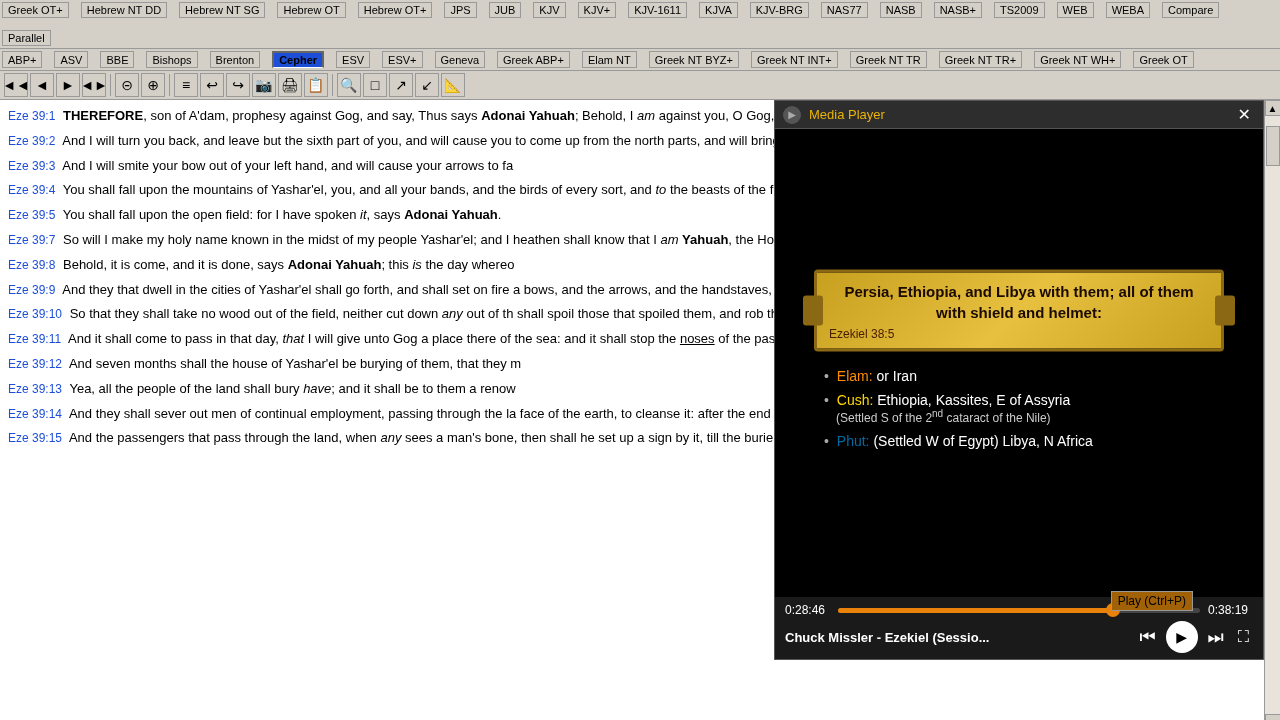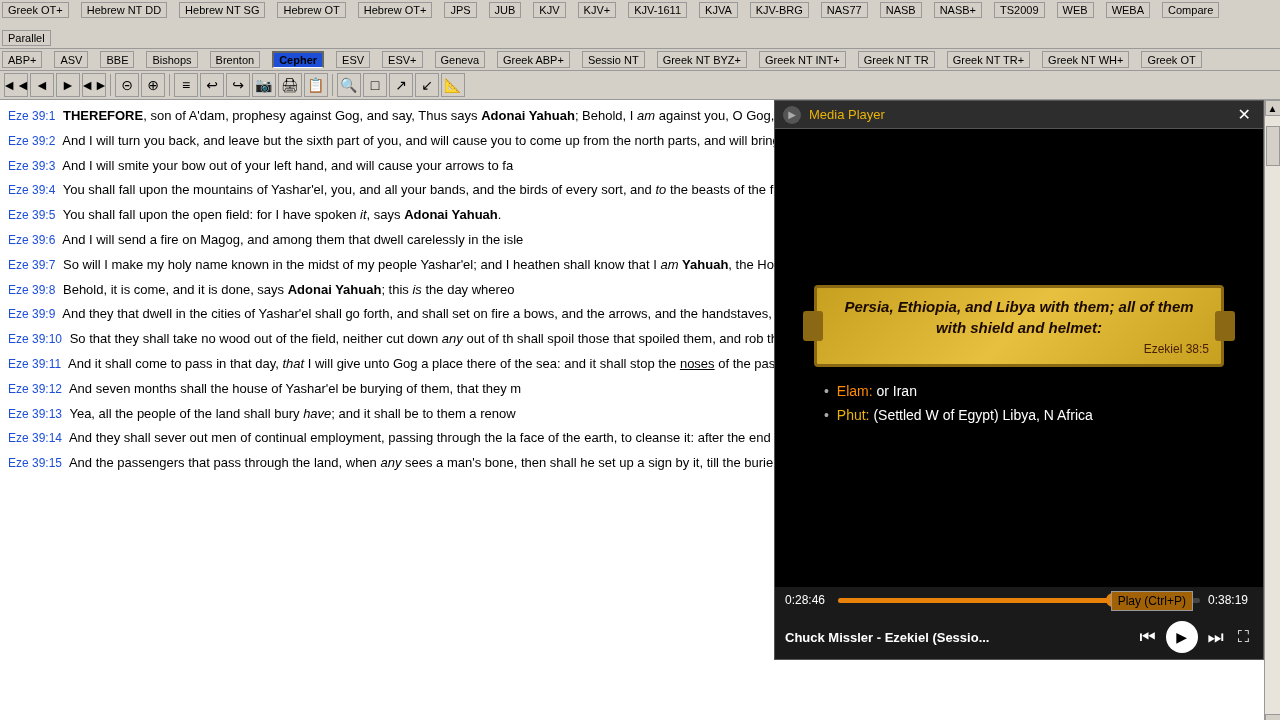--- a/index.html
+++ b/index.html
@@ -201,67 +201,66 @@
       top: 50%;
       transform: translateY(-50%);
       border-radius: 3px;
     }
     .scroll-banner::before { left: -14px; }
     .scroll-banner::after { right: -14px; }
     .scroll-text {
       color: #1a0a00;
       font-size: 15px;
       font-weight: bold;
-      font-style: italic;
       text-align: center;
       line-height: 1.4;
     }
     .scroll-ref {
       color: #4a2000;
       font-size: 12px;
-      text-align: right;
+      text-align: left;
       margin-top: 4px;
     }
     .slide-bullets {
       list-style: none;
       padding: 0;
     }
     .slide-bullet {
       color: #ffffff;
       font-size: 14px;
       margin-bottom: 8px;
       padding-left: 10px;
     }
     .bullet-label {
       font-weight: normal;
     }
     .bullet-label.orange { color: #ff8c00; }
     .bullet-label.yellow { color: #ffd700; }
-    .bullet-label.tan { color: #eab308; }
+    .bullet-label.tan { color: #0369a1; }
     .bullet-sub {
       color: #cccccc;
       font-size: 12px;
       display: block;
       padding-left: 12px;
     }
     .bullet-dot {
       color: #aaa;
       margin-right: 4px;
     }
 
     
     .mp-controls {
       background: #1a1a1a;
       padding: 6px 10px;
     }
     .mp-progress-row {
       display: flex;
       align-items: center;
       gap: 8px;
-      margin-bottom: 14px;
+      margin-bottom: 4px;
     }
     .mp-time {
       color: #fff;
       font-size: 12px;
       min-width: 45px;
     }
     .mp-progress-track {
       flex: 1;
       height: 5px;
       background: #444;
@@ -371,21 +370,21 @@
 <button>ABP+</button>
     <button>ASV</button>
     <button>BBE</button>
     <button>Bishops</button>
     <button>Brenton</button>
     <button class="active-tab">Cepher</button>
     <button>ESV</button>
     <button>ESV+</button>
     <button>Geneva</button>
     <button>Greek ABP+</button>
-    <button>Sessio NT</button>
+    <button>Elam NT</button>
     <button>Greek NT BYZ+</button>
     <button>Greek NT INT+</button>
     <button>Greek NT TR</button>
     <button>Greek NT TR+</button>
     <button>Greek NT WH+</button>
     <button>Greek OT</button>
   </div>
 
 <div class="toolbar">
 <div class="toolbar-btn">◄◄</div>
@@ -412,21 +411,20 @@
 
 <div class="main-area">
 
   <div class="bible-text">
 
   <div class="verse"><span class="verse-ref">Eze 39:1</span> <strong>THEREFORE</strong>, son of A'dam, prophesy against Gog, and say, Thus says <strong>Adonai Yahuah</strong>; Behold, I <em>am</em> against you, O Gog, the chief prince of Meshek and Tubal:</div>
       <div class="verse"><span class="verse-ref">Eze 39:2</span> And I will turn you back, and leave but the sixth part of you, and will cause you to come up from the north parts, and will bring you upon the mountains of Yashar'el:</div>
       <div class="verse"><span class="verse-ref">Eze 39:3</span> And I will smite your bow out of your left hand, and will cause your arrows to fa</div>
       <div class="verse"><span class="verse-ref">Eze 39:4</span> You shall fall upon the mountains of Yashar'el, you, and all your bands, and the birds of every sort, and <em>to</em> the beasts of the field to be devoured.</div>
       <div class="verse"><span class="verse-ref">Eze 39:5</span> You shall fall upon the open field: for I have spoken <em>it</em>, says <strong>Adonai Yahuah</strong>.</div>
-      <div class="verse"><span class="verse-ref">Eze 39:6</span> And I will send a fire on Magog, and among them that dwell carelessly in the isle</div>
       <div class="verse"><span class="verse-ref">Eze 39:7</span> So will I make my holy name known in the midst of my people Yashar'el; and I heathen shall know that I <em>am</em> <strong>Yahuah</strong>, the Holy One in Yashar'el.</div>
       <div class="verse"><span class="verse-ref">Eze 39:8</span> Behold, it is come, and it is done, says <strong>Adonai Yahuah</strong>; this <em>is</em> the day whereo</div>
       <div class="verse"><span class="verse-ref">Eze 39:9</span> And they that dwell in the cities of Yashar'el shall go forth, and shall set on fire a bows, and the arrows, and the handstaves, and the spears, and they shall burn them with</div>
       <div class="verse"><span class="verse-ref">Eze 39:10</span> So that they shall take no wood out of the field, neither cut down <em>any</em> out of th shall spoil those that spoiled them, and rob those that robbed them, says <strong>Adonai Yahuah</strong></div>
       <div class="verse"><span class="verse-ref">Eze 39:11</span> And it shall come to pass in that day, <em>that</em> I will give unto Gog a place there of the sea: and it shall stop the <u>noses</u> of the passengers: and there shall they bury Gog ar Gog.</div>
       <div class="verse"><span class="verse-ref">Eze 39:12</span> And seven months shall the house of Yashar'el be burying of them, that they m</div>
       <div class="verse"><span class="verse-ref">Eze 39:13</span> Yea, all the people of the land shall bury <em>have</em>; and it shall be to them a renow</div>
       <div class="verse"><span class="verse-ref">Eze 39:14</span> And they shall sever out men of continual employment, passing through the la face of the earth, to cleanse it: after the end of seven months shall they search.</div>
       <div class="verse"><span class="verse-ref">Eze 39:15</span> And the passengers that pass through the land, when <em>any</em> sees a man's bone, then shall he set up a sign by it, till the buriers have buried it</div>
     </div>
@@ -454,20 +452,26 @@
       <div class="slide-content">
         <div class="scroll-banner">
           <div class="scroll-text">Persia, Ethiopia, and Libya with them; all of them with shield and helmet:</div>
           <div class="scroll-ref">Ezekiel 38:5</div>
         </div>
         <ul class="slide-bullets">
           <li class="slide-bullet">
             <span class="bullet-dot">•</span>
             <span class="bullet-label orange">Elam:</span>
             <span> or Iran</span>
+          </li>
+          <li class="slide-bullet">
+            <span class="bullet-dot">•</span>
+            <span class="bullet-label yellow">Cush:</span>
+            <span> Ethiopia, Kassites, E of Assyria</span>
+            <span class="bullet-sub">(Settled S of the 2<sup>nd</sup> cataract of the Nile)</span>
           </li>
           <li class="slide-bullet">
             <span class="bullet-dot">•</span>
             <span class="bullet-label tan">Phut:</span>
             <span> (Settled W of Egypt) Libya, N Africa</span>
           </li>
         </ul>
       </div>
     </div>
 

